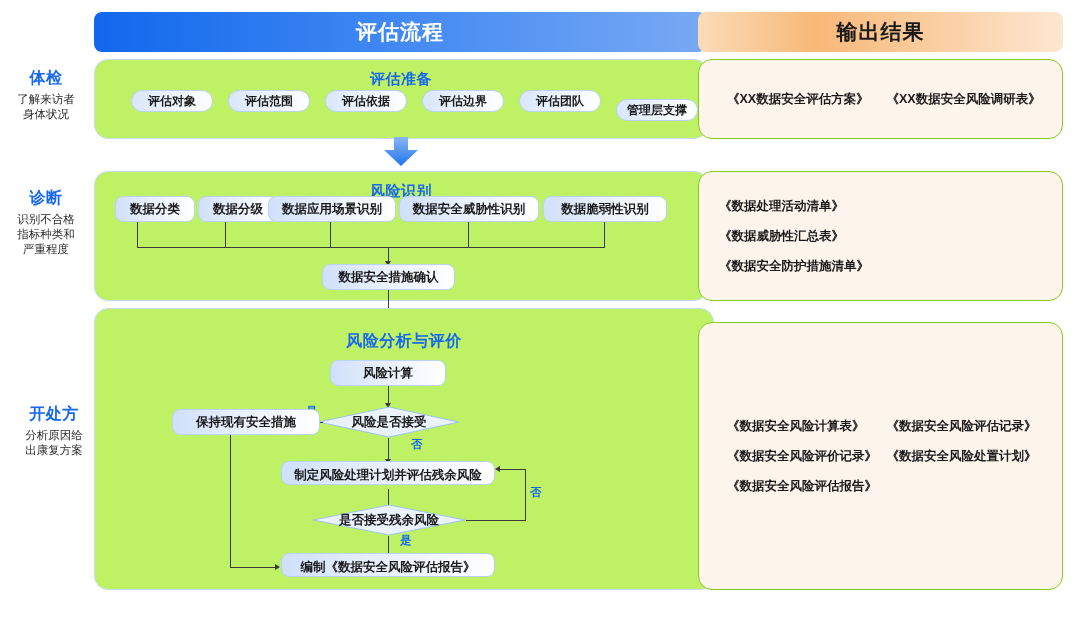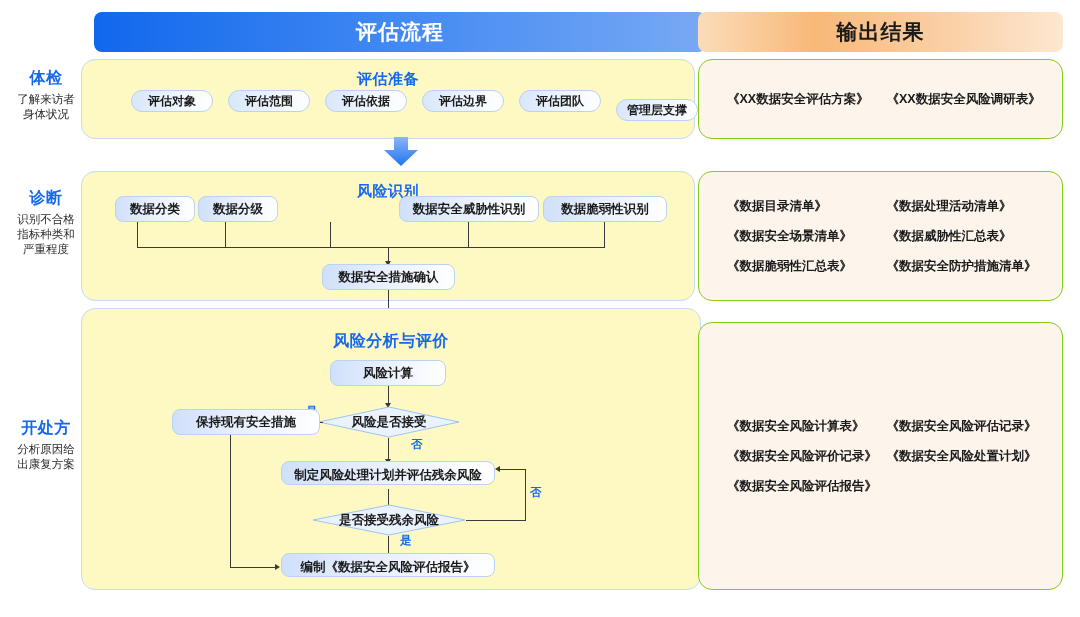--- a/index.html
+++ b/index.html
@@ -32,22 +32,22 @@
   .rail{position:absolute;width:92px;text-align:center;}
   .rail .rail-title{
     color:#1668ed;font-size:16px;font-weight:bold;margin-bottom:3px;letter-spacing:.5px;
   }
   .rail .rail-desc{
     color:#2c2c2c;font-size:11.5px;line-height:15px;
   }
 
   
   .panel{
-    position:absolute;left:81px;
-    background:#fef9c3;border:1px solid #c5dbf8;border-radius:14px;
+    position:absolute;left:94px;
+    background:#bef264;border:1px solid #c5dbf8;border-radius:14px;
   }
   .panel-title{
     position:absolute;left:0;right:0;text-align:center;
     color:#1668ed;font-size:15px;font-weight:bold;letter-spacing:.5px;
   }
 
   
   .opanel{
     position:absolute;left:698px;width:363px;
     background:#fdf4ec;border:1px solid #84cc16;border-radius:14px;
@@ -131,21 +131,21 @@
   </div>
 
   <div class="rail" style="left:0px;top:68px;">
     <div class="rail-title">体检</div>
     <div class="rail-desc">了解来访者<br>身体状况</div>
   </div>
   <div class="rail" style="left:0px;top:188px;">
     <div class="rail-title">诊断</div>
     <div class="rail-desc">识别不合格<br>指标种类和<br>严重程度</div>
   </div>
-  <div class="rail" style="left:0px;top:418px;">
+  <div class="rail" style="left:0px;top:404px;padding-left:8px;">
     <div class="rail-title">开处方</div>
     <div class="rail-desc">分析原因给<br>出康复方案</div>
   </div>
 
   <div class="panel" style="top:59px;width:612px;height:78px;">
     <div class="panel-title" style="top:10px;">评估准备</div>
   </div>
   <div class="pill" style="left:131px;top:90px;width:82px;">
     <span>评估对象</span>
     </div>
@@ -179,20 +179,23 @@
 
   <div class="panel" style="top:171px;width:612px;height:128px;">
     <div class="panel-title" style="top:10px;">风险识别</div>
   </div>
   <div class="node" style="left:115px;top:196px;width:80px;">
     <span>数据分类</span>
     </div>
   <div class="node" style="left:198px;top:196px;width:80px;">
     <span>数据分级</span>
     </div>
+  <div class="node" style="left:268px;top:196px;width:128px;">
+    <span>数据应用场景识别</span>
+    </div>
   <div class="node" style="left:399px;top:196px;width:140px;">
     <span>数据安全威胁性识别</span>
     </div>
   <div class="node" style="left:543px;top:196px;width:124px;">
     <span>数据脆弱性识别</span>
     </div>
 
   <div class="ln lnv" style="left:137px;top:222px;height:25px;"></div>
   <div class="ln lnv" style="left:225px;top:222px;height:25px;"></div>
   <div class="ln lnv" style="left:330px;top:222px;height:25px;"></div>
@@ -276,25 +279,20 @@
         <span>《XX数据安全评估方案》</span>
       </div>
       <div class="ocol c2">
         <span>《XX数据安全风险调研表》</span>
       </div>
     </div>
   </div>
 
   <div class="opanel" style="top:171px;height:128px;">
     <div class="ocols">
-      <div class="ocol c1">
-        <span>《数据目录清单》</span>
-        <span>《数据安全场景清单》</span>
-        <span>《数据脆弱性汇总表》</span>
-      </div>
       <div class="ocol c2">
         <span>《数据处理活动清单》</span>
         <span>《数据威胁性汇总表》</span>
         <span>《数据安全防护措施清单》</span>
       </div>
     </div>
   </div>
 
   <div class="opanel" style="top:322px;height:266px;">
     <div class="ocols">

